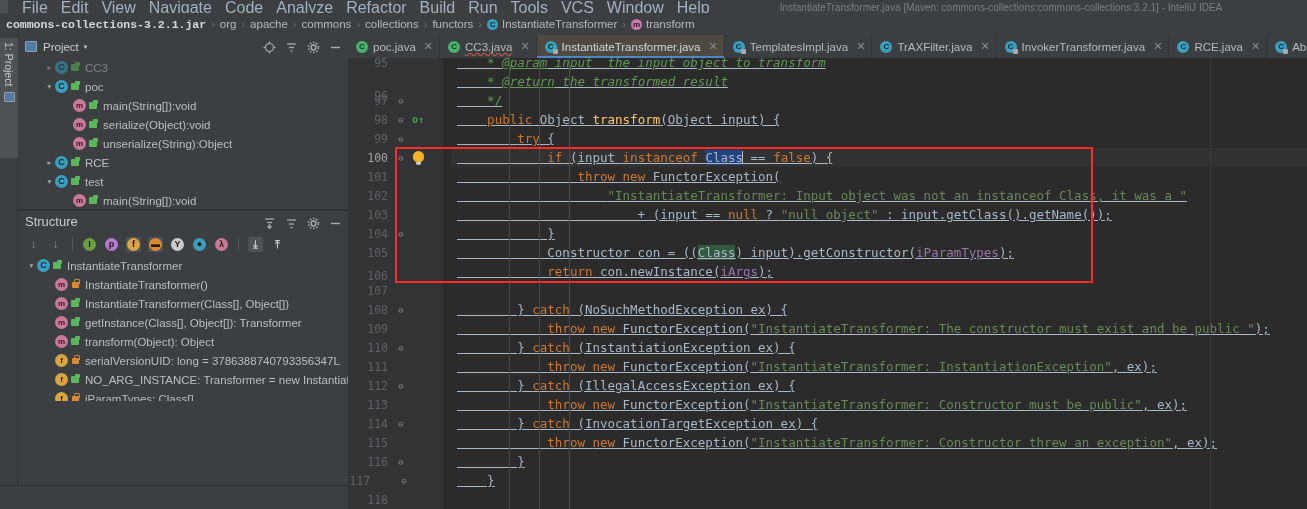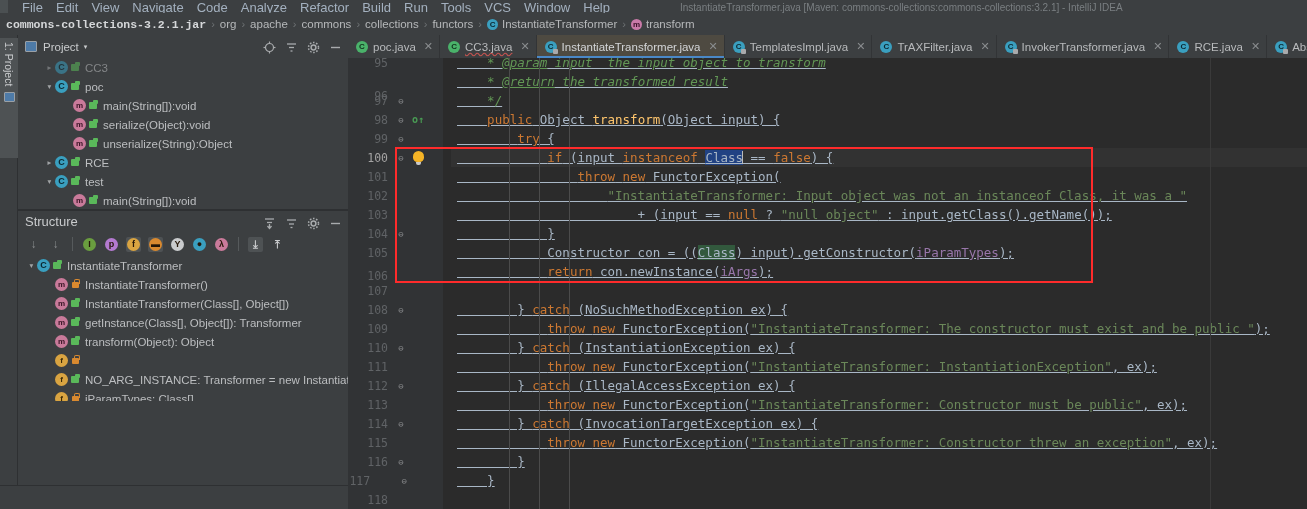--- a/index.html
+++ b/index.html
@@ -13,21 +13,21 @@
   .app { position: relative; width: 1307px; height: 509px; }
 
   
   .menubar {
     position: absolute; top: 0; left: 0; width: 1307px; height: 13px;
     background: #3c3f41; overflow: hidden;
     display: flex; align-items: flex-end;
   }
   .menubar .mb-left { display: flex; align-items: flex-end; padding-left: 22px; gap: 13px; }
   .menubar .mi {
-    font-size: 13px; color: #a9b7c6; line-height: 11px;
+    font-size: 16px; color: #a9b7c6; line-height: 11px;
     white-space: nowrap; opacity: .95;
   }
   .menubar .mi u { text-decoration: underline; }
   .menubar .mb-title {
     margin-left: 70px; font-size: 10px; color: #7a7f82; white-space: nowrap;
     line-height: 11px; overflow: hidden;
   }
   .win-strip {
     position: absolute; left: 0; top: 0; width: 8px; height: 13px; background: #4b5052;
   }
@@ -532,20 +532,21 @@
       <div class="trow" style="padding-left: 26px;">
         <span class="arrow blank">▸</span>
         <span class="ico-c m">m</span>
         <span class="vis pub"></span>
         <span>transform(Object): Object</span>
       </div>
       <div class="trow" style="padding-left: 26px;">
         <span class="arrow blank">▸</span>
         <span class="ico-c f">f</span>
         <span class="vis priv"></span>
+        <span>serialVersionUID: long = 3786388740793356347L</span>
       </div>
       <div class="trow" style="padding-left: 26px;">
         <span class="arrow blank">▸</span>
         <span class="ico-c f">f</span>
         <span class="vis pub"></span>
         <span>NO_ARG_INSTANCE: Transformer = new InstantiateTrar</span>
       </div>
       <div class="trow" style="padding-left: 26px;">
         <span class="arrow blank">▸</span>
         <span class="ico-c f">f</span>

